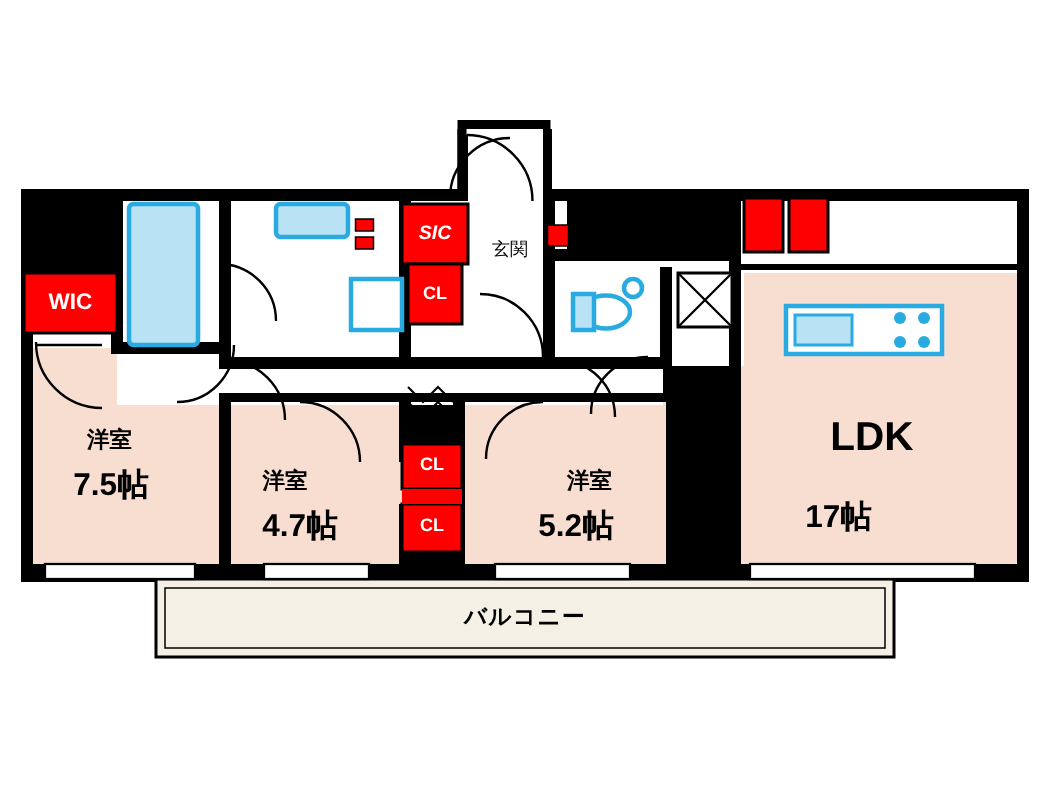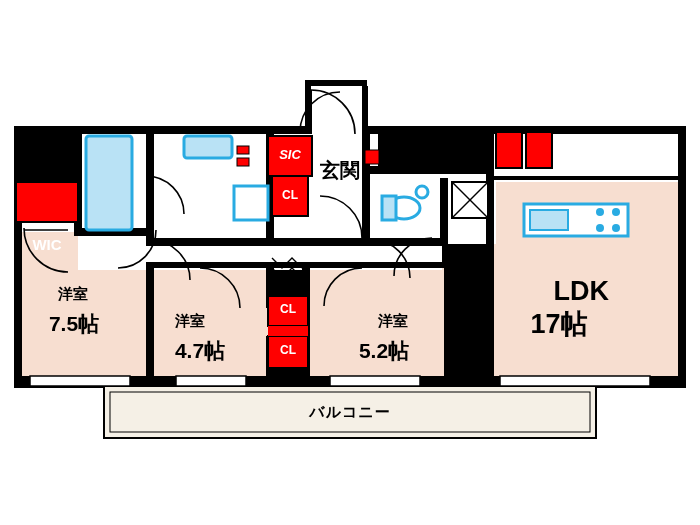--- a/index.html
+++ b/index.html
@@ -26,24 +26,24 @@
     font-weight: bold;
     text-align: center;
     white-space: nowrap;
     line-height: 1.05;
     letter-spacing: 0px;
   }
   .lbl.white { color: #ffffff; }
   .room-name { font-size: 15px; }
   .room-size { font-size: 21px; }
   .ldk-name { font-size: 27px; text-align: right; }
-  .ldk-size { font-size: 27px; }
+  .ldk-size { font-size: 21px; margin-top: 24px; }
   .small-red { font-size: 13px; font-weight: bold; }
   .tiny-red { font-size: 12px; font-weight: bold; }
-  .genkan { font-size: 20px; font-weight: bold; }
+  .genkan { font-size: 12px; font-weight: normal; }
   .balcony { font-size: 15px; font-weight: bold; letter-spacing: 1px;}
   .wic { font-size: 15px; font-weight: bold; }
 </style>
 </head>
 <body>
 
 <svg id="plan" viewBox="0 0 700 525" xmlns="http://www.w3.org/2000/svg">
 
   <rect x="0" y="0" width="700" height="525" fill="#ffffff"></rect>
 
@@ -206,20 +206,20 @@
 
 <div class="lbl room-name" style="left:155px; top:313px; width:70px;">洋室</div>
 <div class="lbl room-size" style="left:154px; top:340px; width:92px;">4.7帖</div>
 
 <div class="lbl room-name" style="left:358px; top:313px; width:70px;">洋室</div>
 <div class="lbl room-size" style="left:338px; top:340px; width:92px;">5.2帖</div>
 
 <div class="lbl ldk-name" style="left:509px; top:277px; width:100px;">LDK</div>
 <div class="lbl ldk-size" style="left:509px; top:310px; width:100px;">17帖</div>
 
-<div class="lbl wic white" style="left:16px; top:194px; width:62px;margin-top:43px;">WIC</div>
+<div class="lbl wic white" style="left:16px; top:194px; width:62px;">WIC</div>
 <div class="lbl small-red white" style="left:268px; top:148px; width:44px;font-style:italic;">SIC</div>
 <div class="lbl tiny-red white" style="left:272px; top:189px; width:36px;">CL</div>
 <div class="lbl tiny-red white" style="left:268px; top:303px; width:40px;">CL</div>
 <div class="lbl tiny-red white" style="left:268px; top:344px; width:40px;">CL</div>
 
 <div class="lbl genkan" style="left:312px; top:160px; width:56px;">玄関</div>
 <div class="lbl balcony" style="left:290px; top:404px; width:120px;">バルコニー</div>
 
 </body></html>

